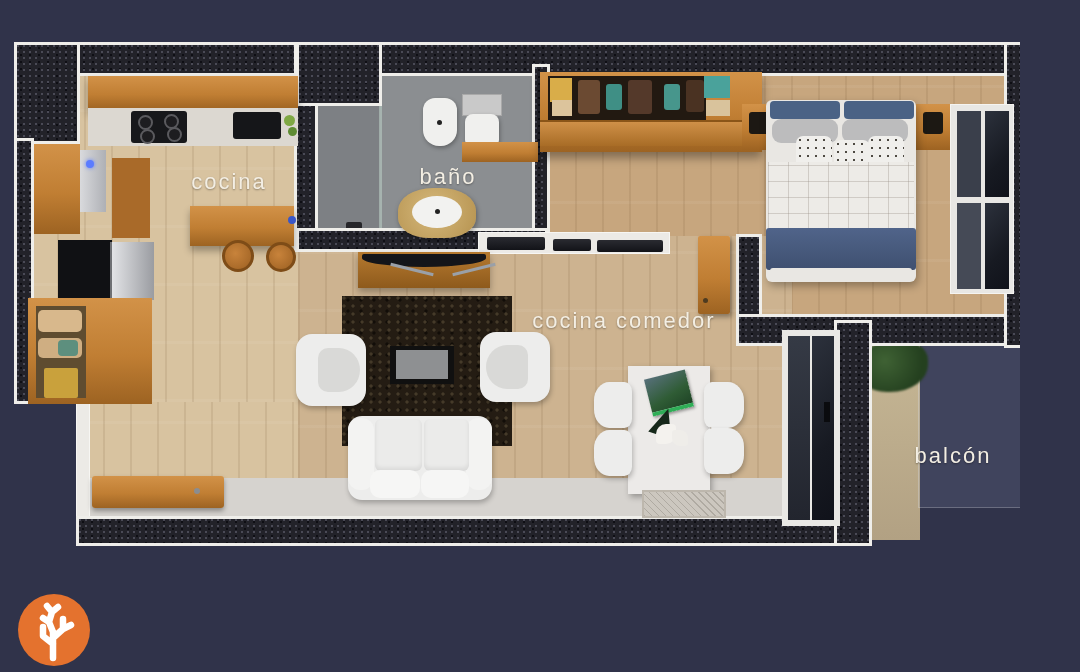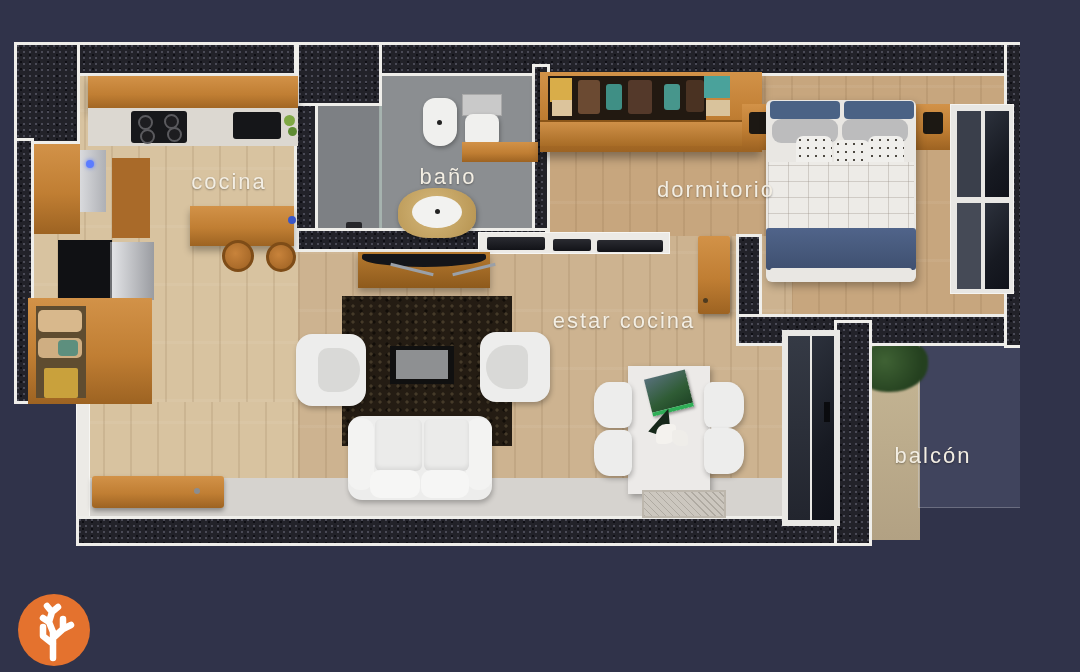--- a/index.html
+++ b/index.html
@@ -215,23 +215,22 @@
        background-image:repeating-linear-gradient(45deg,rgba(90,85,75,.25) 0 1px,transparent 1px 5px);"></div>
 
   <div class="abs" style="left:782px;top:330px;width:58px;height:196px;background:#e9e8e5;">
     <div class="abs" style="left:6px;top:6px;width:22px;height:184px;background:linear-gradient(180deg,#353a45,#22252e);"></div>
     <div class="abs glass" style="left:30px;top:6px;width:22px;height:184px;"></div>
     <div class="abs" style="left:42px;top:72px;width:6px;height:20px;background:#0a0b0e;"></div>
   </div>
 
   <div class="room-label" style="left:229px;top:182px;">cocina</div>
   <div class="room-label" style="left:448px;top:177px;">baño</div>
-  <div class="room-label" style="left:716px;top:190px;">dormitorio</div>
-  <div class="room-label" style="left:624px;top:321px;">estar cocina</div>
-  <div class="room-label" style="left:933px;top:456px;">balcón</div>
+  <div class="room-label" style="left:624px;top:321px;">cocina comedor</div>
+  <div class="room-label" style="left:953px;top:456px;">balcón</div>
 
   <div class="logo-badge" style="background:#e4722e;">
     <svg width="72" height="72" viewBox="0 0 72 72">
       <path d="M35 64 L35 38 M35 50 L25 42 L25 33 M35 44 L45 35 L45 25 M45 35 L53 31
                M35 38 L31 28 M31 28 L25 24 M31 28 L34 18 M34 18 L29 12 M34 18 L40 13" stroke="#ffffff" stroke-width="6.5" fill="none" stroke-linecap="round" stroke-linejoin="round"></path>
     </svg>
   </div>
 
 </div>
 

